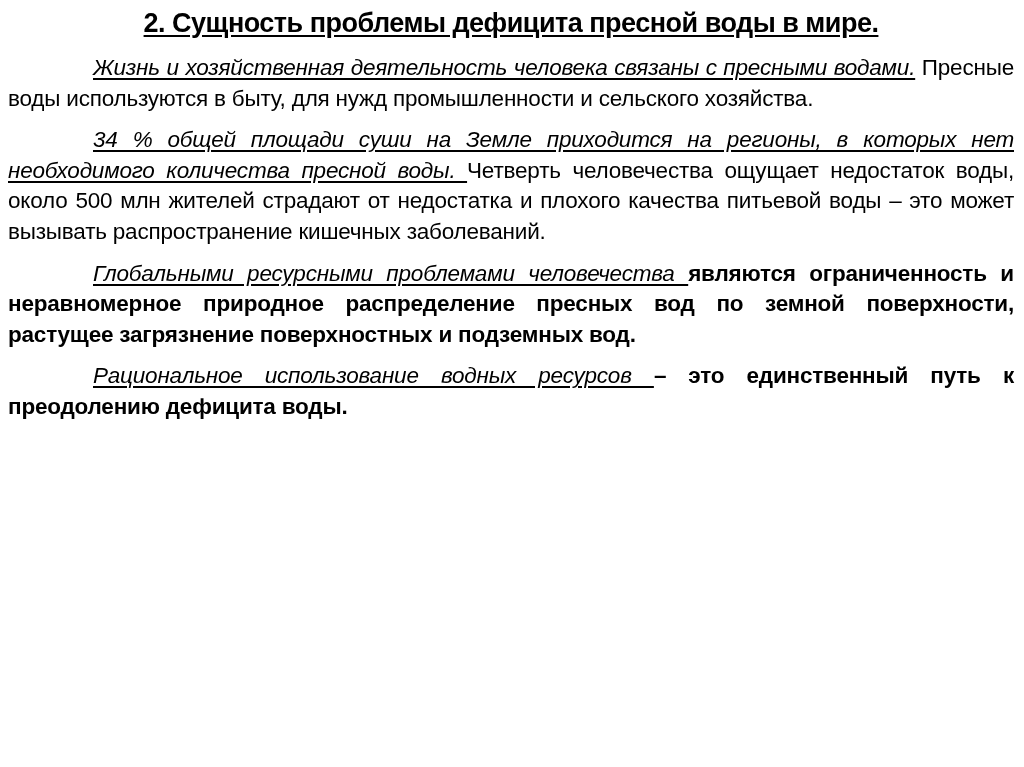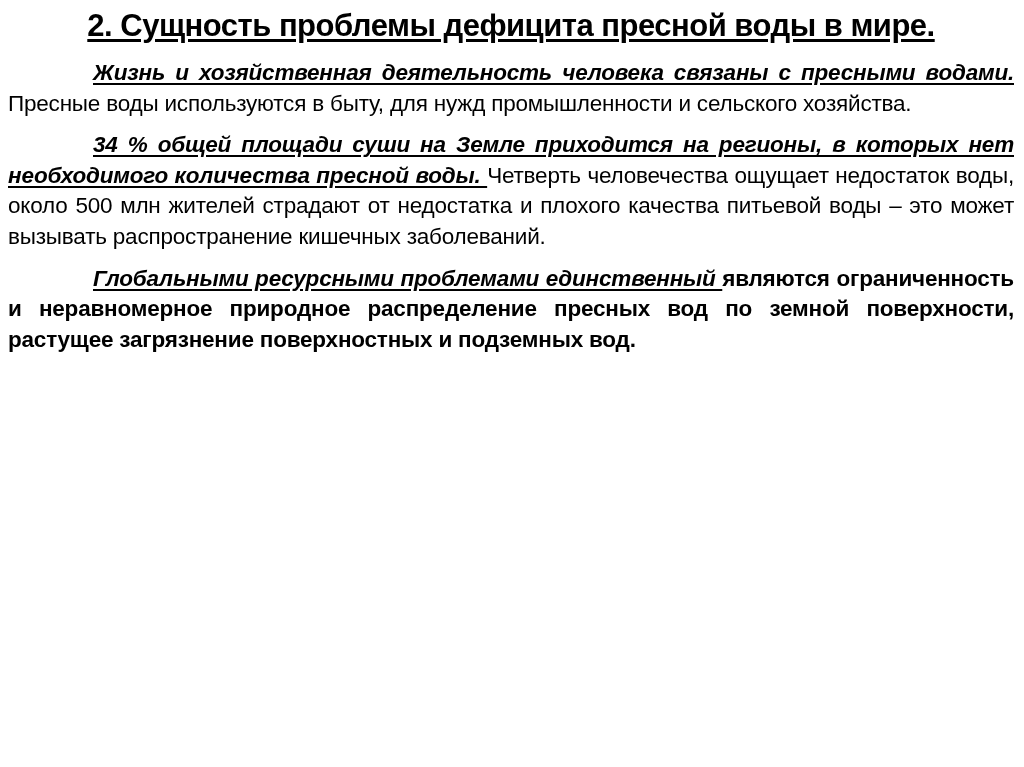--- a/index.html
+++ b/index.html
@@ -17,39 +17,39 @@
   .slide {
     box-sizing: border-box;
     width: 1024px;
     height: 767px;
     padding: 6px 10px 0 8px;
     background: #ffffff;
   }
   .slide-title {
     margin: 2px 0 14px 0;
     text-align: center;
-    font-size: 31px;
+    font-size: 27px;
     font-weight: bold;
     letter-spacing: -0.5px;
     text-decoration: underline;
     text-underline-offset: 3px;
   }
   .paragraphs p {
     margin: 0 0 11px 0;
     font-size: 22.5px;
     line-height: 1.36;
     text-align: justify;
     text-indent: 85px;
     letter-spacing: -0.2px;
   }
   .paragraphs p:last-child {
     margin-bottom: 0;
   }
   .run-lead {
-    font-weight: bold;
+    font-weight: normal;
     font-style: italic;
     text-decoration: underline;
     text-underline-offset: 3px;
   }
   .run-regular {
     font-weight: normal;
     font-style: normal;
     margin-top: 44px;
   }
   .run-bold {
@@ -58,15 +58,16 @@
   }
 </style>
 </head>
 <body>
 
 <div class="slide">
   <h1 class="slide-title">2. Сущность проблемы дефицита пресной воды в мире.</h1>
   <div class="paragraphs">
       <p><span class="run-lead">Жизнь и хозяйственная деятельность человека связаны с пресными водами.</span><span class="run-regular"> Пресные воды используются в быту, для нужд промышленности и сельского хозяйства.</span></p>
       <p><span class="run-lead">34 % общей площади суши на Земле приходится на регионы, в которых нет необходимого количества пресной воды. </span><span class="run-regular">Четверть человечества ощущает недостаток воды, около 500 млн жителей страдают от недостатка и плохого качества питьевой воды – это может вызывать распространение кишечных заболеваний.</span></p>
-      <p><span class="run-lead">Глобальными ресурсными проблемами единственный </span><span class="run-bold">являются ограниченность и неравномерное природное распределение пресных вод по земной поверхности, растущее загрязнение поверхностных и подземных вод.</span></p>
+      <p><span class="run-lead">Глобальными ресурсными проблемами человечества </span><span class="run-bold">являются ограниченность и неравномерное природное распределение пресных вод по земной поверхности, растущее загрязнение поверхностных и подземных вод.</span></p>
+      <p><span class="run-lead">Рациональное использование водных ресурсов </span><span class="run-bold">– это единственный путь к преодолению дефицита воды.</span></p>
     </div>
 </div>
 
 </body></html>

